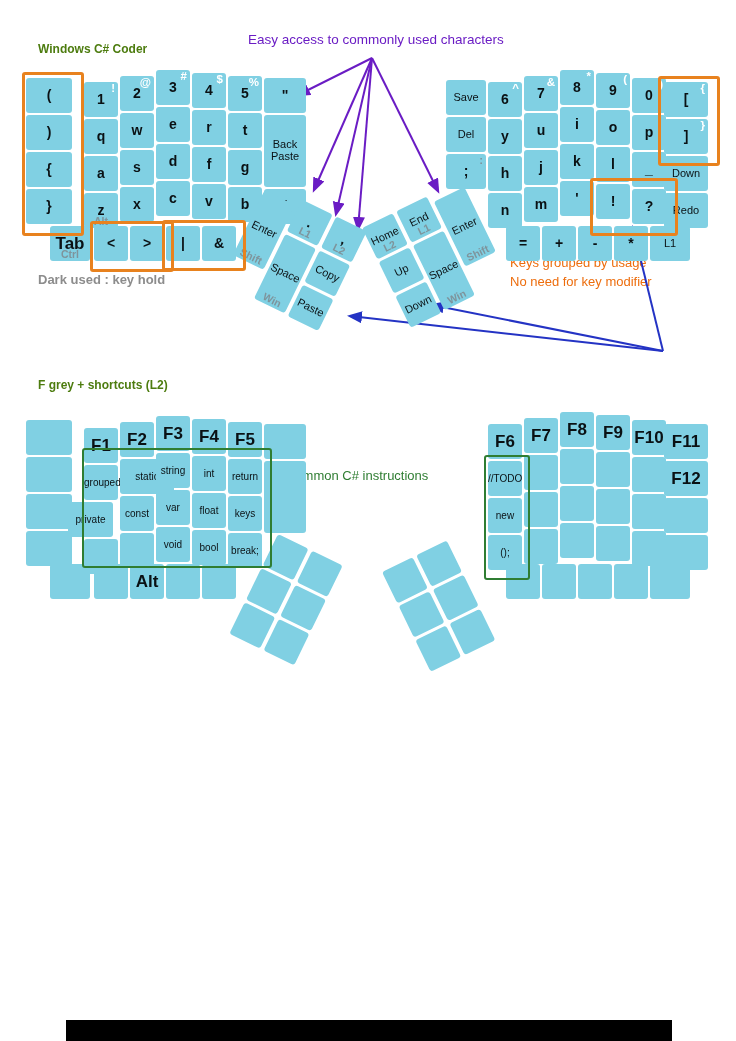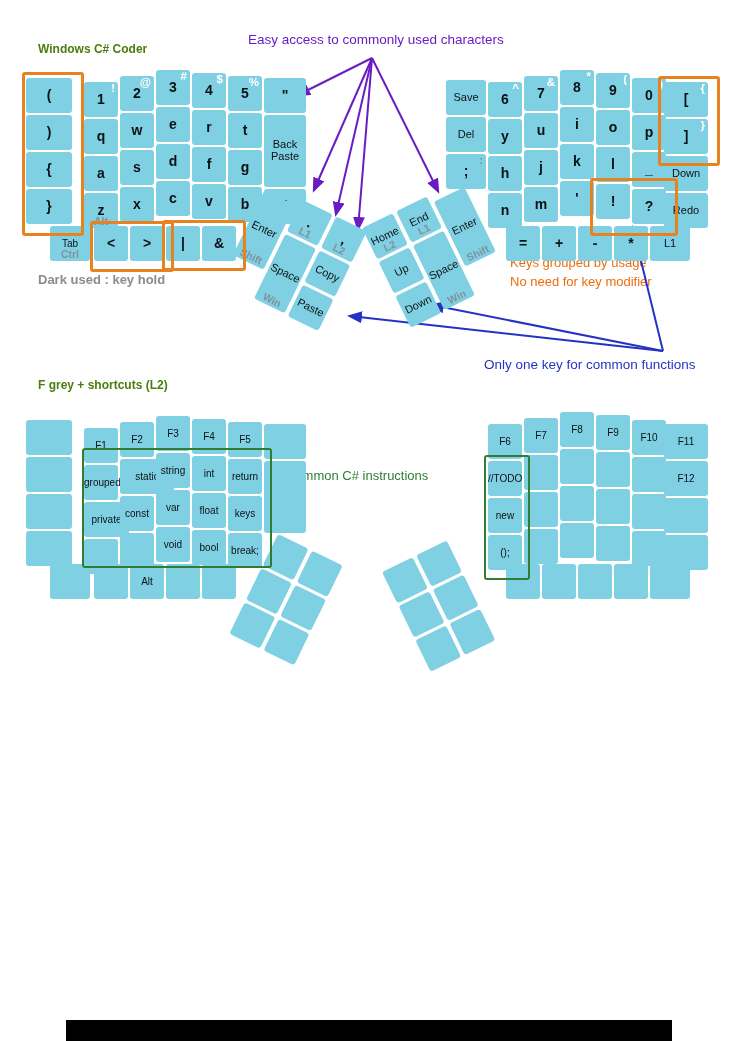--- a/index.html
+++ b/index.html
@@ -4,21 +4,21 @@
 <style>
   html,body{margin:0;padding:0;}
   body{width:736px;height:1041px;background:#fff;position:relative;
        font-family:"Liberation Sans",sans-serif;overflow:hidden;}
   #board{position:absolute;inset:0;}
   .key{position:absolute;background:var(--key-fill,#80d0e3);border-radius:3px;}
   .kmain{position:absolute;left:0;right:0;top:50%;transform:translateY(-52%);
          text-align:center;font-weight:700;font-size:14px;color:#0a1114;line-height:1.05;}
   .key.w .kmain{font-weight:400;font-size:11px;}
   .key.k .kmain{font-weight:400;font-size:10px;}
-  .key.f .kmain{font-weight:400;font-size:10px;}
+  .key.f .kmain{font-weight:700;font-size:17px;}
   .shift{position:absolute;top:0;right:3px;color:#fff;font-weight:700;font-size:11.5px;}
   .shift.grey{color:var(--hold-text,#7e949c);}
   .khold{position:absolute;left:0;right:0;bottom:1px;text-align:center;
          color:var(--hold-text,#7e949c);font-weight:700;font-size:10.5px;}
   .thumb{position:absolute;transform-origin:0 0;}
   .hbox{position:absolute;border-radius:3px;pointer-events:none;}
   .hbox.orange{border:3px solid var(--orange-box,#e8821e);}
   .hbox.green{border:2px solid var(--green,#2f7d32);}
   .title{position:absolute;font-weight:700;font-size:12px;color:#4d7c0f;white-space:pre;}
   .ann{position:absolute;font-size:13px;white-space:pre;}
@@ -34,21 +34,20 @@
 <body>
 
 <div id="board">
   <div class="title" style="left:38px;top:42px">Windows C# Coder</div>
   <div class="title" style="left:38px;top:378px">F grey + shortcuts (L2)</div>
 
   <div class="ann purple" style="left:248px;top:32px">Easy access to commonly used characters</div>
   <div class="ann greyt" style="left:38px;top:272px">Dark used : key hold</div>
   <div class="ann orange" style="left:510px;top:255px">Keys grouped by usage</div>
   <div class="ann orange" style="left:510px;top:274px">No need for key modifier</div>
-  <div class="ann blue" style="left:484px;top:357px">Only one key for common functions</div>
   <div class="ann green" style="left:286px;top:468px">Common C# instructions</div>
 
   <svg id="arrows" width="736" height="1041">
     <defs>
         <marker id="ah-purple" markerWidth="9" markerHeight="8" refX="6" refY="3" orient="auto">
           <path d="M0,0 L7.5,3 L0,6 Z" fill="#6a1cc4"></path>
         </marker>
         <marker id="ah-blue" markerWidth="9" markerHeight="8" refX="6" refY="3" orient="auto">
           <path d="M0,0 L7.5,3 L0,6 Z" fill="#2433c4"></path>
         </marker>
@@ -274,21 +273,21 @@
     <div class="key" style="left: 26px; top: 420px; width: 46px; height: 35px;"></div>
     <div class="key" style="left: 26px; top: 457px; width: 46px; height: 35px;"></div>
     <div class="key" style="left: 26px; top: 494px; width: 46px; height: 35px;"></div>
     <div class="key" style="left: 26px; top: 531px; width: 46px; height: 35px;"></div>
     <div class="key f" style="left: 84px; top: 428px; width: 34px; height: 35px;">
       <span class="kmain">F1</span>
     </div>
     <div class="key k" style="left: 84px; top: 465px; width: 34px; height: 35px;">
       <span class="kmain">grouped</span>
     </div>
-    <div class="key k" style="left: 84px; top: 502px; width: 45px; height: 35px;">
+    <div class="key k" style="left: 68px; top: 502px; width: 45px; height: 35px;">
       <span class="kmain">private</span>
     </div>
     <div class="key" style="left: 84px; top: 539px; width: 34px; height: 35px;"></div>
     <div class="key f" style="left: 120px; top: 422px; width: 34px; height: 35px;">
       <span class="kmain">F2</span>
     </div>
     <div class="key k" style="left: 120px; top: 459px; width: 54px; height: 35px;">
       <span class="kmain">static</span>
     </div>
     <div class="key k" style="left: 120px; top: 496px; width: 34px; height: 35px;">

